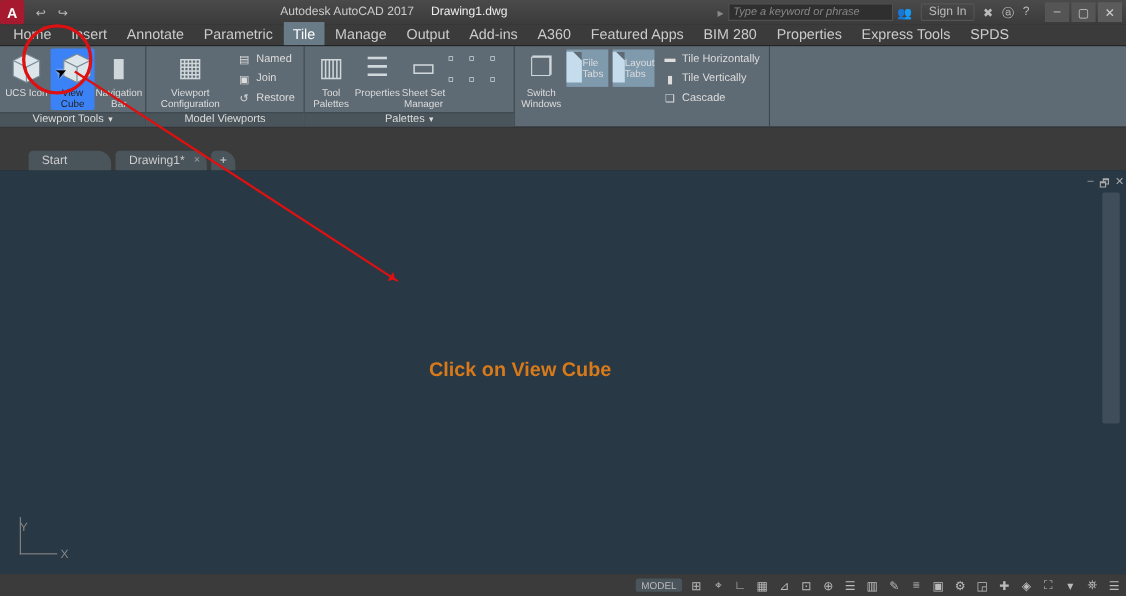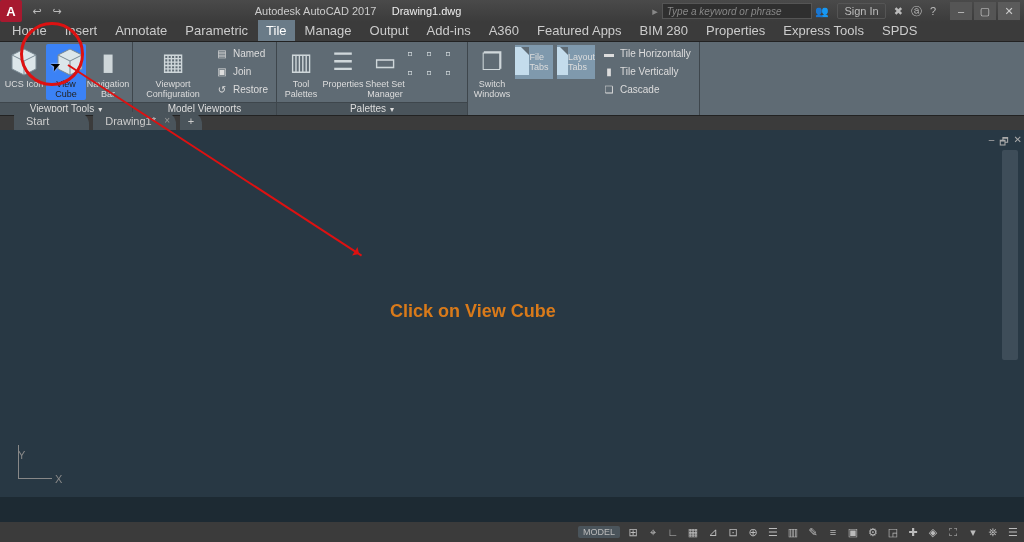--- a/index.html
+++ b/index.html
@@ -32,21 +32,21 @@
   .big-btn.highlight { background:#3b82f6; color:#222; border-radius:2px;align-items:flex-end; }
   .big-btn .bicon { width:32px; height:32px; display:flex; align-items:center; justify-content:center; margin-bottom:2px; }
   .big-btn.vp { width:72px;}
   .small-col { display:flex; flex-direction:column; gap:1px; padding-top:1px; }
   .small-btn { display:flex; align-items:center; height:17px; padding:0 4px; font-size:10px; color:#ddd; gap:4px; cursor:default; }
   .small-btn .sicon { width:14px; height:14px; display:flex; align-items:center; justify-content:center; }
   .tab-btn { width:38px; display:flex; flex-direction:row; align-items:center; justify-content:center; color:#ddd; font-size:9px; background:#7f99ad; margin:1px; cursor:default; padding:2px 0;}
   .tab-btn .fold { width:22px; height:28px; background:#c4dcec; position:relative; margin-bottom:2px;}
   .tab-btn .fold::before { content:""; position:absolute; top:0; right:0; border-style:solid; border-width:0 8px 8px 0; border-color:transparent #5f6b74 transparent transparent;}
   
-  .doc-tabs { display:flex; align-items:flex-end; height:14px; background:#3b3b3b; padding-left:14px; gap:0; }
+  .doc-tabs { display:flex; align-items:flex-end; height:39px; background:#3b3b3b; padding-left:26px; gap:0; }
   .doc-tab { padding:3px 20px 3px 12px; font-size:11px; color:#ccc; background:#4a545b; border-radius:4px 12px 0 0; margin-right:4px; position:relative; cursor:default; }
   .doc-tab.start { background:#4a545b; padding-right:40px;}
   .doc-tab.add { width:22px; padding:3px 0; text-align:center;}
   .doc-tab .x { position:absolute; right:6px; top:3px; font-size:10px; color:#999;}
   
   .drawing { position:relative; background:#283844; height:367px; }
   .corner-ctrl { position:absolute; top:4px; right:2px; display:flex; gap:5px; color:#aaa; font-size:10px;}
   .y-axis { position:absolute; left:18px; bottom:36px; color:#888; font-size:11px;}
   .axis { position:absolute; left:18px; bottom:18px; width:34px; height:34px; }
   .axis .vy { position:absolute; left:0; bottom:0; width:1px; height:34px; background:#888;}

